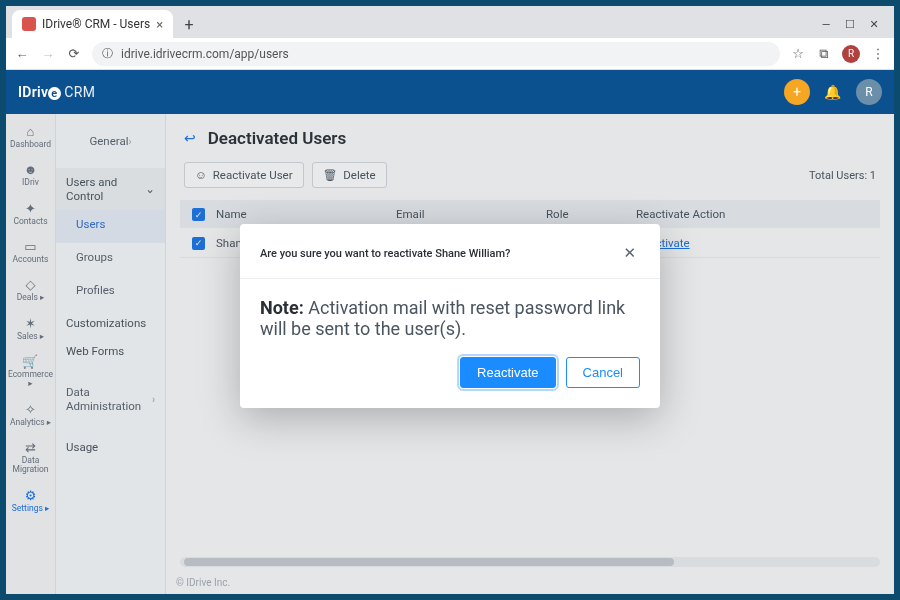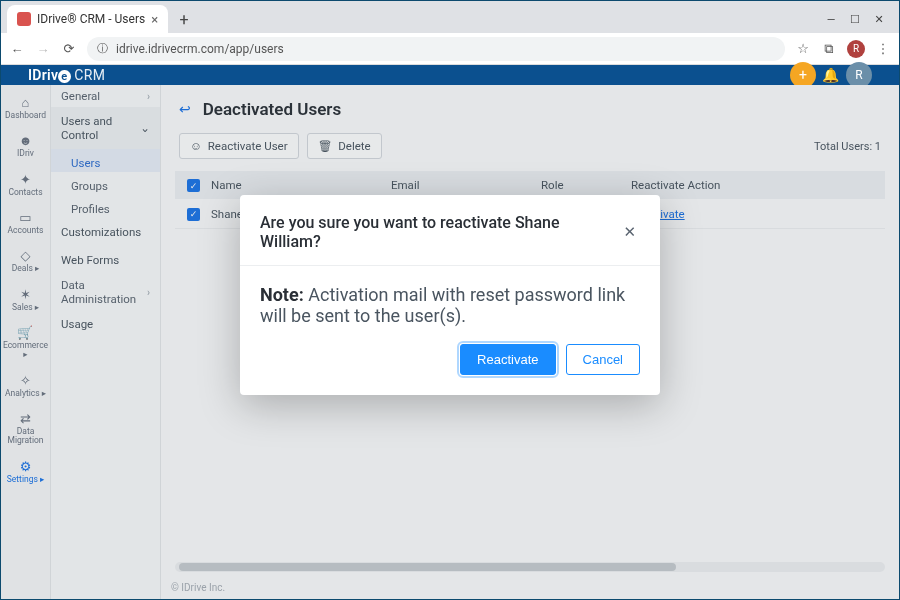--- a/index.html
+++ b/index.html
@@ -1,50 +1,50 @@
 <!DOCTYPE html>
 <html><head>
 <meta charset="utf-8">
 <style>
 html,body{margin:0;padding:0;font-family:-apple-system,BlinkMacSystemFont,"Segoe UI",Roboto,Arial,sans-serif;font-size:12px;color:#333;background:#fff;width:900px;height:600px;overflow:hidden}
 *{box-sizing:border-box}
-.browser{display:flex;flex-direction:column;height:100%;border:1px solid #0c4a6e;background:#ef4444}
+.browser{display:flex;flex-direction:column;height:100%;border:6px solid #0c4a6e;background:#ef4444}
 .tab-strip{display:flex;align-items:center;height:32px;background:#dfe1e5;padding:4px 6px 0;gap:4px}
 .tab{display:flex;align-items:center;gap:6px;background:#fff;border-radius:8px 8px 0 0;padding:4px 10px;height:28px;min-width:160px;font-size:12px;color:#333}
 .tab .favicon{width:14px;height:14px;background:#d9534f;border-radius:3px}
 .tab .close{margin-left:auto;font-size:13px;color:#666}
 .new-tab{width:24px;height:24px;display:flex;align-items:center;justify-content:center;color:#444;font-size:16px}
 .win-controls{margin-left:auto;display:flex;gap:12px;color:#444;font-size:11px;padding-right:8px}
 .win-controls span{width:12px;text-align:center}
 .addr-bar{display:flex;align-items:center;height:32px;background:#fff;border-bottom:1px solid #ddd;padding:0 8px;gap:10px;color:#555}
 .addr-icon{width:16px;text-align:center;font-size:13px}
 .url-box{flex:1;display:flex;align-items:center;gap:8px;background:#f1f3f4;border-radius:14px;height:24px;padding:0 10px;font-size:12px;color:#555}
 .url-box .secure{font-size:11px}
 .addr-right{display:flex;align-items:center;gap:10px}
 .prof{width:18px;height:18px;border-radius:50%;background:#b0413e;color:#fff;display:flex;align-items:center;justify-content:center;font-size:10px}
 .app{flex:1;display:flex;flex-direction:column;min-height:0;position:relative}
-.topbar{height:20px;background:#0b508f;color:#fff;display:flex;align-items:center;padding:0 27px;gap:2px}
+.topbar{height:44px;background:#0b508f;color:#fff;display:flex;align-items:center;padding:0 12px;gap:10px}
 .logo{font-weight:600;font-size:14px;letter-spacing:.3px}
 .logo .thin{font-weight:400;opacity:.9}
 .topbar .sp{flex:1}
 .tb-ico{width:26px;height:26px;border-radius:50%;display:flex;align-items:center;justify-content:center;font-size:14px}
 .plus{background:#f5a623;color:#fff}
 .bell{color:#e6eef6}
 .avatar{background:#6b8fa9;color:#fff;font-size:12px}
 .body{flex:1;display:flex;min-height:0;position:relative}
 .rail{width:50px;background:#f7f8f9;border-right:1px solid #e5e7ea;display:flex;flex-direction:column;align-items:center;padding-top:6px;gap:4px}
 .rail .it{width:46px;display:flex;flex-direction:column;align-items:center;gap:2px;padding:5px 0;color:#6a7280;font-size:8.5px;text-align:center;line-height:1.1;cursor:pointer}
 .rail .it.active{color:#1a73e8}
 .rail .it .ic{font-size:13px;line-height:1}
 .sub{width:110px;background:#fafbfc;border-right:1px solid #e5e7ea;font-size:11.5px;color:#4a5560;overflow:auto}
-.sub .hdr{display:flex;align-items:center;justify-content:space-between;padding:4px 10px;color:#5a6470}
+.sub .hdr{display:flex;align-items:center;justify-content:center;padding:20px 10px;color:#5a6470}
 .sub .hdr .chev{font-size:10px;color:#9aa3ad}
 .sub .row{display:flex;align-items:center;justify-content:space-between;padding:7px 10px;cursor:pointer}
 .sub .row.expanded{background:#f0f2f4}
-.sub .child{padding:7px 10px 2px 20px;cursor:pointer;color:#5a6470}
+.sub .child{padding:7px 10px 12px 20px;cursor:pointer;color:#5a6470}
 .sub .child.active{background:#e9eef9;color:#2f6fd1}
 .main{flex:1;display:flex;flex-direction:column;min-width:0;background:#fcfcfd}
 .page-head{display:flex;align-items:center;gap:12px;padding:14px 18px 6px}
 .page-head .back{color:#1a73e8;font-size:14px}
 .page-head h1{margin:0;font-size:17px;font-weight:600;color:#2a2f36}
 .toolbar{display:flex;align-items:center;gap:8px;padding:8px 18px}
 .btn{display:flex;align-items:center;gap:6px;border:1px solid #d5d9de;background:#fff;border-radius:3px;padding:5px 10px;font-size:11.5px;color:#4a5560;cursor:pointer}
 .toolbar .sp{flex:1}
 .total{font-size:11px;color:#4a5560}
 .table{margin:4px 14px 0;border:0}
@@ -53,21 +53,21 @@
 .thead>div,.trow>div{padding:0 6px}
 .trow{height:30px;border-bottom:1px solid #eef0f2;color:#4a5560}
 .cb{width:13px;height:13px;background:#1a73e8;border-radius:2px;display:inline-flex;align-items:center;justify-content:center;color:#fff;font-size:9px;margin-left:6px}
 .link{color:#1a73e8;text-decoration:underline;cursor:pointer}
 .footer{margin-top:auto;padding:6px 10px;font-size:10px;color:#a9afb7;border-top:0}
 .scrollbar{height:10px;margin:0 14px 4px;background:#f0f1f3;border-radius:5px;position:relative}
 .scrollbar .thumb{position:absolute;left:4px;top:1px;height:8px;width:70%;background:#c8ccd1;border-radius:4px}
 .overlay{position:absolute;inset:0;background:rgba(60,70,80,.12);display:flex;align-items:flex-start;justify-content:center;padding-top:110px}
 .modal{width:420px;background:#fff;border-radius:4px;box-shadow:0 10px 40px rgba(0,0,0,.25)}
 .m-head{display:flex;align-items:center;justify-content:space-between;padding:18px 20px 14px;border-bottom:1px solid #eceef0}
-.m-head h2{margin:0;font-size:16px;font-weight:500;color:#2a2f36}
+.m-head h2{margin:0;font-size:11px;font-weight:500;color:#2a2f36}
 .m-head .x{font-size:15px;color:#5a6470;cursor:pointer;padding:2px 4px}
 .m-body{padding:18px 20px;font-size:18px;color:#4a5560}
 .m-body b{color:#2a2f36}
 .m-foot{display:flex;justify-content:flex-end;gap:10px;padding:0 20px 20px}
 .btn-primary{background:#1a8cff;border:1px solid #1a8cff;color:#fff;border-radius:3px;padding:7px 16px;font-size:13px;cursor:pointer;outline:2px solid rgba(26,140,255,.35);outline-offset:1px}
 .btn-secondary{background:#fff;border:1px solid #1a8cff;color:#1a8cff;border-radius:3px;padding:7px 16px;font-size:13px;cursor:pointer}
 </style>
 </head>
 <body>
 

